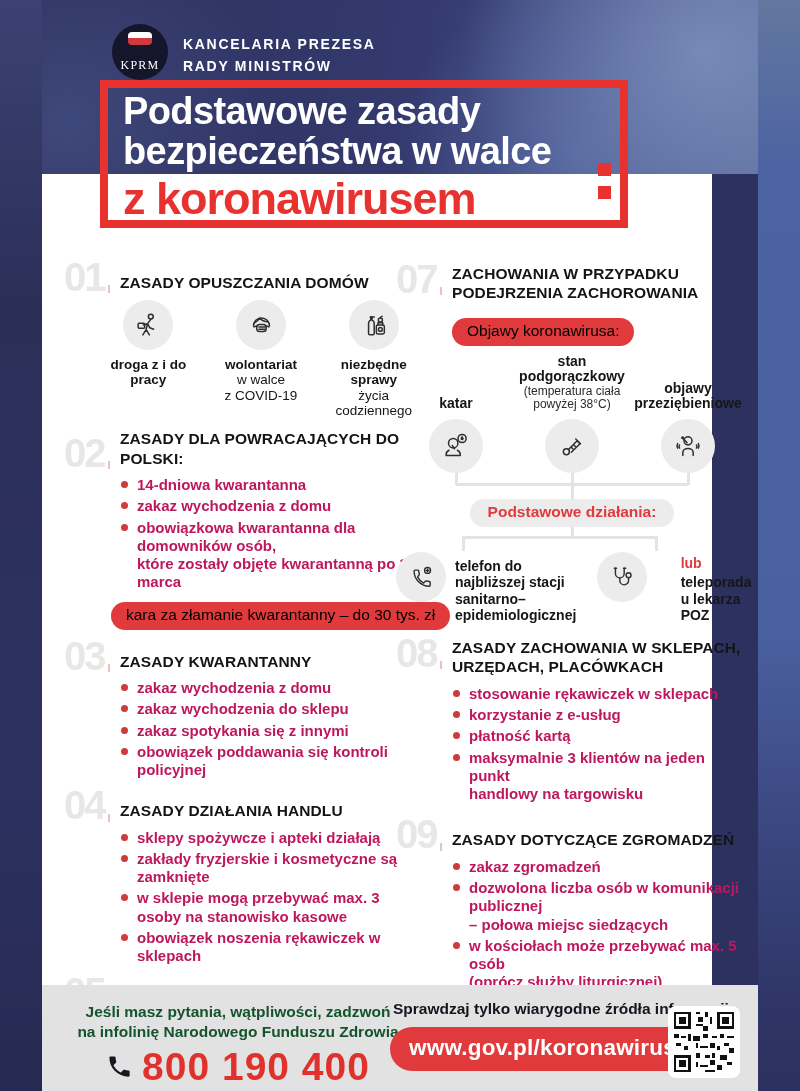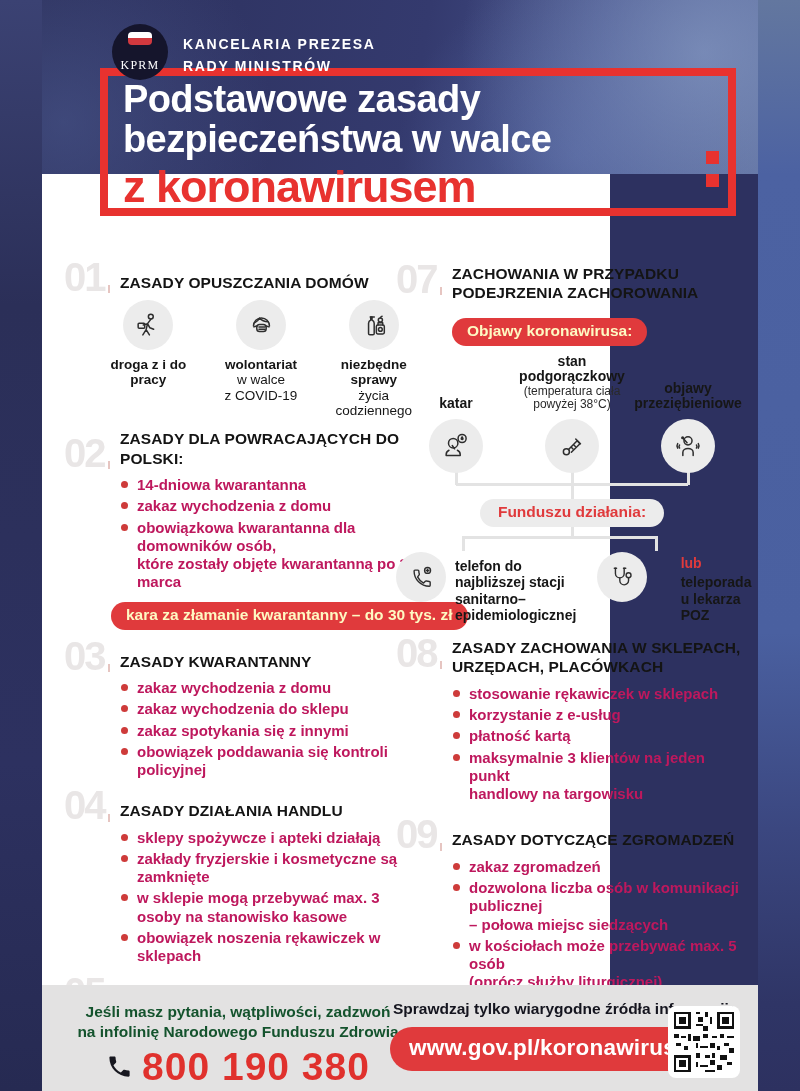--- a/index.html
+++ b/index.html
@@ -21,50 +21,50 @@
   
   .topbar{position:absolute;left:112px;top:24px;display:flex;align-items:center;gap:15px;z-index:4;}
   .logo{width:56px;height:56px;border-radius:50%;background:#15152c;
         display:flex;flex-direction:column;align-items:center;justify-content:center;gap:13px;}
   .flag{width:24px;height:13px;border-radius:4px;overflow:hidden;
         background:linear-gradient(180deg,#ffffff 50%,#d2393f 50%);}
   .logo-abbr{color:#fff;font-family:"Liberation Serif",serif;font-size:12px;letter-spacing:1.2px;}
   .org{color:#fff;font-weight:bold;font-size:14px;letter-spacing:1.7px;line-height:1.55;margin-top:8px;}
 
   
-  .title-box{position:absolute;left:100px;top:68px;width:636px;height:148px;
+  .title-box{position:absolute;left:100px;top:80px;width:528px;height:148px;
     border:8px solid #e8322f;box-sizing:border-box;z-index:3;padding:3px 0 15px 15px;}
   .t1,.t2{color:#fff;font-size:38px;font-weight:bold;line-height:40px;letter-spacing:-0.6px;}
   .t3{color:#e8322f;font-size:45px;font-weight:bold;line-height:46px;letter-spacing:-1px;margin-top:5px;}
   .colon{position:absolute;right:9px;bottom:21px;display:flex;flex-direction:column;gap:10px;}
   .colon i{width:13px;height:13px;background:#e8322f;}
 
   
-  .card{position:absolute;left:42px;top:174px;width:568px;height:811px;background:#ffffff;}
+  .card{position:absolute;left:42px;top:174px;width:670px;height:811px;background:#ffffff;}
   .footer{position:absolute;left:42px;top:985px;width:716px;height:106px;background:#e3e2e2;}
 
   .col-left{position:absolute;left:22px;top:88px;width:358px;}
   .col-right{position:absolute;left:354px;top:90px;width:352px;}
 
   .sec{margin-bottom:11px;}
   .sec-head{display:flex;align-items:flex-end;gap:10px;margin-bottom:7px;}
   .sec-head.top{align-items:flex-start;}
   .sec-num{flex:none;width:46px;display:flex;align-items:flex-end;justify-content:flex-start;}
   .num-txt{font-size:40px;font-weight:bold;color:#e9e6e6;line-height:0.78;letter-spacing:-2px;}
   .num-dot{width:8px;height:8px;background:#e6c5c1;margin-left:3px;}
   .sec-title{font-size:15.5px;font-weight:bold;color:#141414;line-height:1.25;margin:0 0 1px 0;letter-spacing:0.1px;}
   .sec-body{margin-left:56px;}
 
   .bullets{list-style:none;margin:0;padding:0;}
   .bullets li{position:relative;padding-left:17px;font-size:15px;line-height:1.22;
               color:#be185d;margin-bottom:3px;white-space:pre-line;font-weight:bold;}
   .bullets li::before{content:"";position:absolute;left:1px;top:5px;width:7px;height:7px;
               border-radius:50%;background:#ce3b3a;}
 
-  .badge-red{display:inline-block;background:#e03a3c;color:#fef9c3;font-weight:bold;font-size:15.5px;
+  .badge-red{display:inline-block;background:#e03a3c;color:#000000;font-weight:normal;font-size:15.5px;
              padding:4px 15px 6px;border-radius:18px;margin-top:7px;white-space:nowrap;}
   .pre{white-space:pre-line;}
 
   
   .icon-row{display:flex;gap:16px;margin:4px 0 0 36px;}
   .icon-item{width:106px;display:flex;flex-direction:column;align-items:center;text-align:center;}
   .icon-circle{width:50px;height:50px;border-radius:50%;background:#ececec;
                display:flex;align-items:center;justify-content:center;margin-bottom:7px;}
   .icon-label{font-size:13.5px;line-height:1.13;color:#161616;}
   .icon-label b{display:block;}
@@ -345,21 +345,21 @@
           </div>
 
           <div class="conn conn1">
             <span class="v v1"></span>
               <span class="v v2"></span>
               <span class="v v3"></span>
               <span class="h h1"></span>
           </div>
 
           <div class="pill-row">
-            <div class="badge-gray">Funduszu działania:</div>
+            <div class="badge-gray">Podstawowe działania:</div>
           </div>
 
           <div class="conn conn2">
             <span class="v v1"></span>
               <span class="h h1"></span>
               <span class="v v2"></span>
               <span class="v v3"></span>
           </div>
 
           <div class="opt-row">
@@ -460,21 +460,21 @@
   <div class="footer">
     <div class="f-left">
       <p class="f-info">
         <span>Jeśli masz pytania, wątpliwości, zadzwoń</span><br>
         <span>na infolinię Narodowego Funduszu Zdrowia</span>
       </p>
       <div class="phone-row">
         <svg width="27" height="27" viewBox="0 0 24 24" fill="#17171f">
           <path d="M6.62 10.79c1.44 2.83 3.76 5.14 6.59 6.59l2.2-2.2c.27-.27.67-.36 1.02-.24 1.12.37 2.33.57 3.57.57.55 0 1 .45 1 1V20c0 .55-.45 1-1 1-9.39 0-17-7.61-17-17 0-.55.45-1 1-1h3.5c.55 0 1 .45 1 1 0 1.25.2 2.45.57 3.57.11.35.03.74-.25 1.02l-2.2 2.2z"></path>
         </svg>
-        <span class="phone-number">800 190 380</span>
+        <span class="phone-number">800 190 400</span>
       </div>
     </div>
     <div class="f-right">
       <p class="f-src">Sprawdzaj tylko wiarygodne źródła informacji:</p>
       <div class="url-pill">www.gov.pl/koronawirus</div>
       <div class="qr">
         <svg width="60" height="60" viewBox="0 0 25 25" fill="#111" shape-rendering="crispEdges">
           <path fill-rule="evenodd" d="M0 0h7v7H0zM1 1v5h5V1z"></path>
             <rect x="2" y="2" width="3" height="3"></rect>
           <path fill-rule="evenodd" d="M18 0h7v7h-7zM19 1v5h5V1z"></path>

